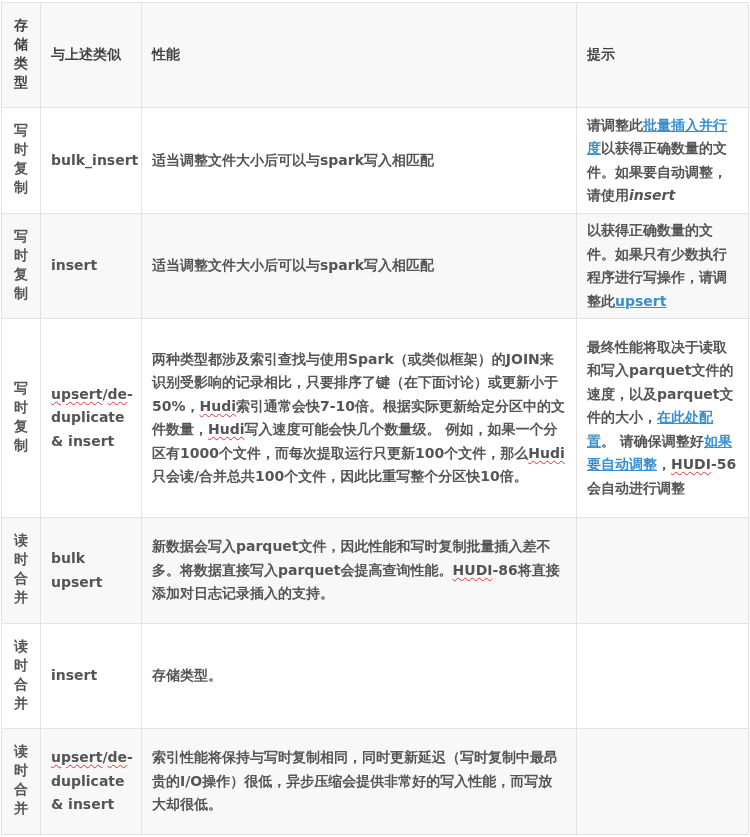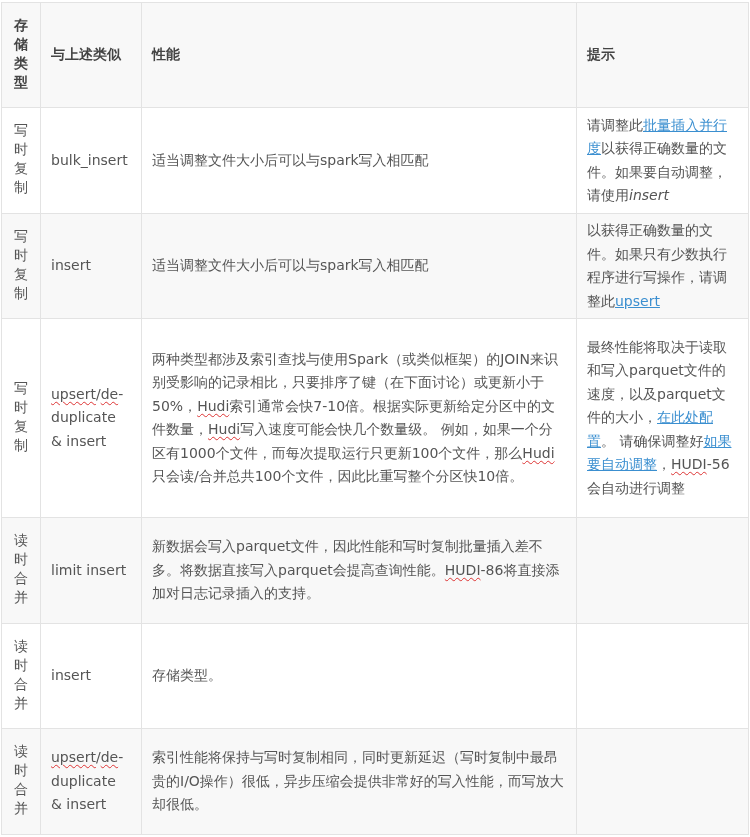--- a/index.html
+++ b/index.html
@@ -4,21 +4,21 @@
 <style>
   html, body { margin: 0; padding: 0; background: #ffffff; }
   body { width: 750px; height: 837px; overflow: hidden; font-family: "DejaVu Sans", sans-serif; }
   table.t {
     position: absolute; left: 1px; top: 2px;
     border-collapse: collapse; width: 747px; table-layout: fixed;
     font-size: 14px; color: #555555;
   }
   table.t td, table.t th {
     border: 1px solid #e3e3e3; vertical-align: middle; text-align: left;
-    padding: 0 10px; line-height: 23.5px; font-weight: normal;
+    padding: 0 10px; line-height: 23.5px; font-weight: bold;
   }
   table.t th { font-weight: bold; color: #444; }
   tr.gray td, tr.gray th { background: #f8f8f8; }
   tr.white td { background: #ffffff; }
   td.c0, th.c0 { padding: 0; text-align: center; }
   .vert { display: inline-block; width: 16px; word-break: break-all; line-height: 19px; text-align: right; }
   .link { color: #3b8fd0; text-decoration: underline; }
   .spell { text-decoration: underline wavy #d33; text-decoration-thickness: 1px; text-underline-offset: 2px; }
   .it { font-style: italic; }
   col.c0 { width: 39px; } col.c1 { width: 101px; } col.c2 { width: 435px; } col.c3 { width: 172px; }
@@ -57,21 +57,21 @@
 
   <tr class="white" style="height:199px">
     <td class="c0"><span class="vert">写时复制</span></td>
     <td><span class="spell">upsert</span><span>/</span><span class="spell">de</span><span>-duplicate &amp; insert</span></td>
     <td><span>两种类型都涉及索引查找与使用Spark（或类似框架）的JOIN来识别受影响的记录相比，只要排序了键（在下面讨论）或更新小于50%，</span><span class="spell">Hudi</span><span>索引通常会快7-10倍。根据实际更新给定分区中的文件数量，</span><span class="spell">Hudi</span><span>写入速度可能会快几个数量级。 例如，如果一个分区有1000个文件，而每次提取运行只更新100个文件，那么</span><span class="spell">Hudi</span><span>只会读/合并总共100个文件，因此比重写整个分区快10倍。</span></td>
     <td><span>最终性能将取决于读取和写入parquet文件的速度，以及parquet文件的大小，</span><a class="link">在此处配置</a><span>。 请确保调整好</span><a class="link">如果要自动调整</a><span>，</span><span class="spell">HUDI</span><span>-56会自动进行调整</span></td>
   </tr>
 
   <tr class="gray" style="height:106px">
     <td class="c0"><span class="vert">读时合并</span></td>
-    <td>limit insert</td>
+    <td>bulk upsert</td>
     <td><span>新数据会写入parquet文件，因此性能和写时复制批量插入差不多。将数据直接写入parquet会提高查询性能。</span><span class="spell">HUDI</span><span>-86将直接添加对日志记录插入的支持。</span></td>
     <td></td>
   </tr>
 
   <tr class="white" style="height:105px">
     <td class="c0"><span class="vert">读时合并</span></td>
     <td>insert</td>
     <td>存储类型。</td>
     <td></td>
   </tr>

